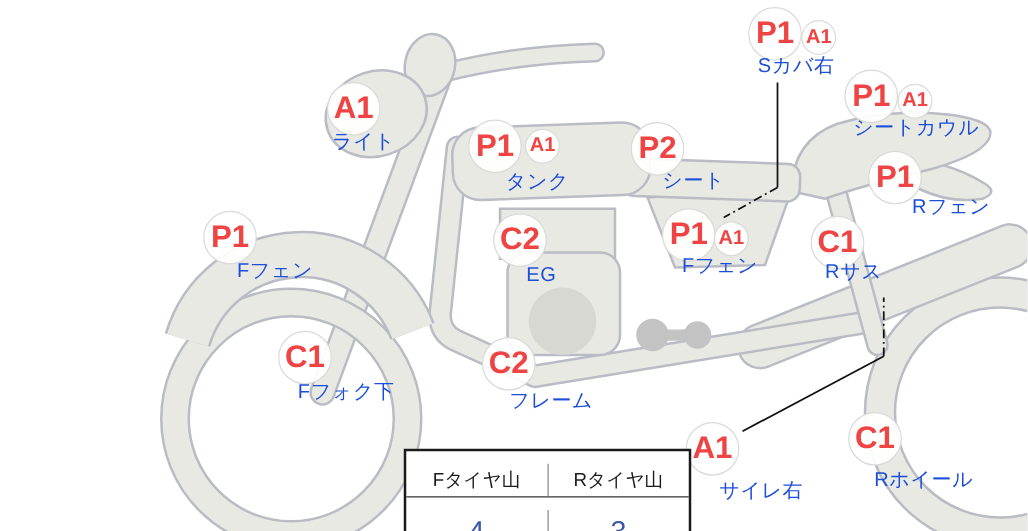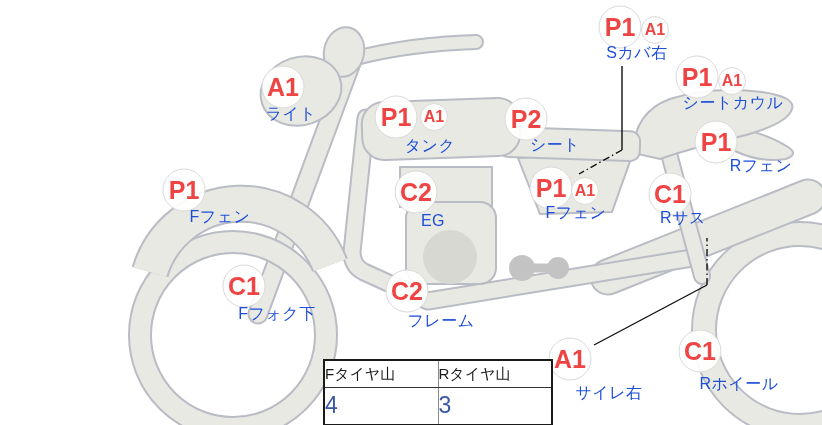--- a/index.html
+++ b/index.html
@@ -17,21 +17,21 @@
          display:flex;align-items:center;justify-content:center;
          color:#ef4444;font-weight:600;box-sizing:border-box;z-index:4;}
   .badge.big{width:43px;height:43px;font-size:25px;}
   .badge.small{width:28px;height:28px;font-size:16px;}
   .part-label{position:absolute;transform:translate(-50%,-50%);color:#1d4ed8;
               font-size:16px;white-space:nowrap;z-index:5;letter-spacing:.5px;}
   .tire-table{position:absolute;left:323px;top:359px;width:230px;
               border:2px solid #1a1a1a;background:#ffffff;box-sizing:border-box;z-index:6;}
   .tt-row{display:flex;}
   .tt-head{border-bottom:1px solid #333333;}
-  .tt-cell{flex:1;box-sizing:border-box;}
+  .tt-cell{flex:1;text-align:center;box-sizing:border-box;margin-top:10px;}
   .tt-cell + .tt-cell{border-left:1px solid #8a8a8a;}
   .tt-head .tt-cell{font-size:15px;color:#1b1b1b;padding:4px 0 3px;}
   .tt-vals .tt-cell{font-size:23px;color:#3a57a7;font-weight:500;padding:4px 0 5px;}
 </style>
 </head>
 <body>
 
 <div id="stage">
 
   <svg width="822" height="425" viewBox="0 0 822 425">

